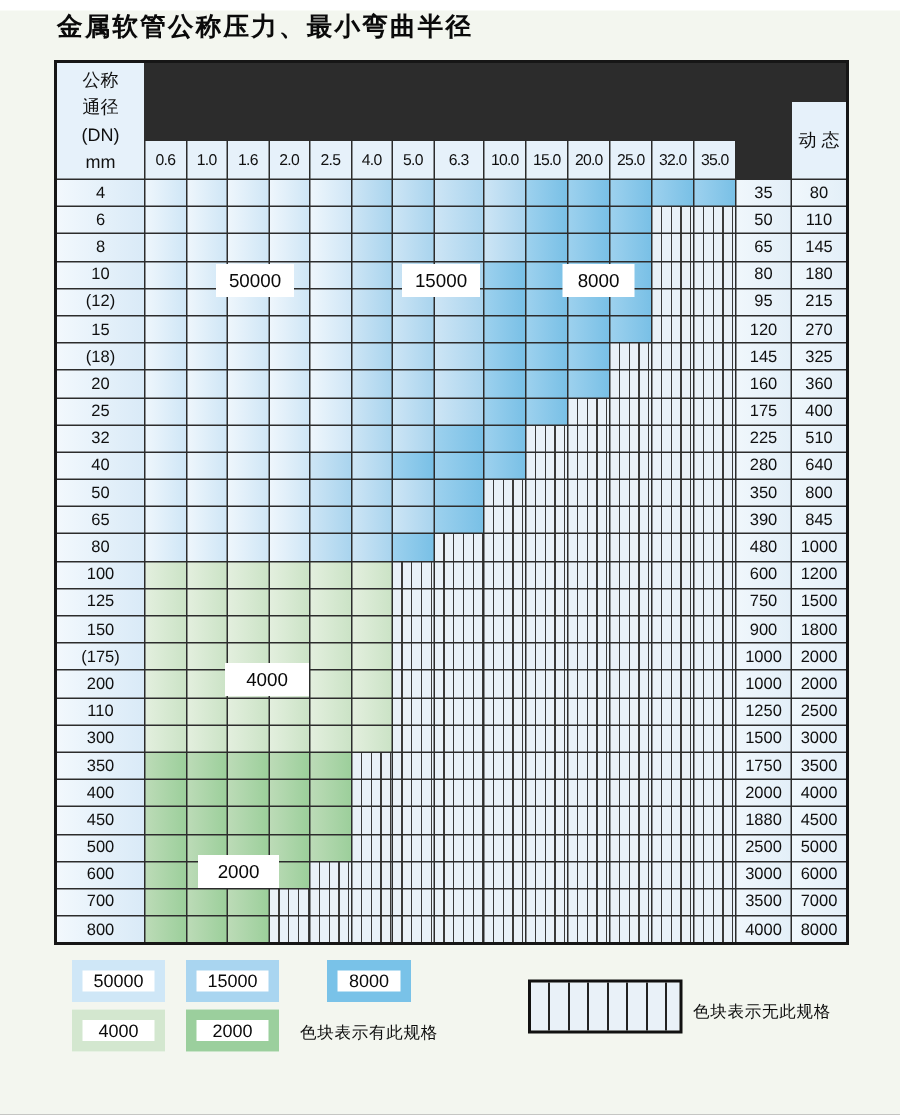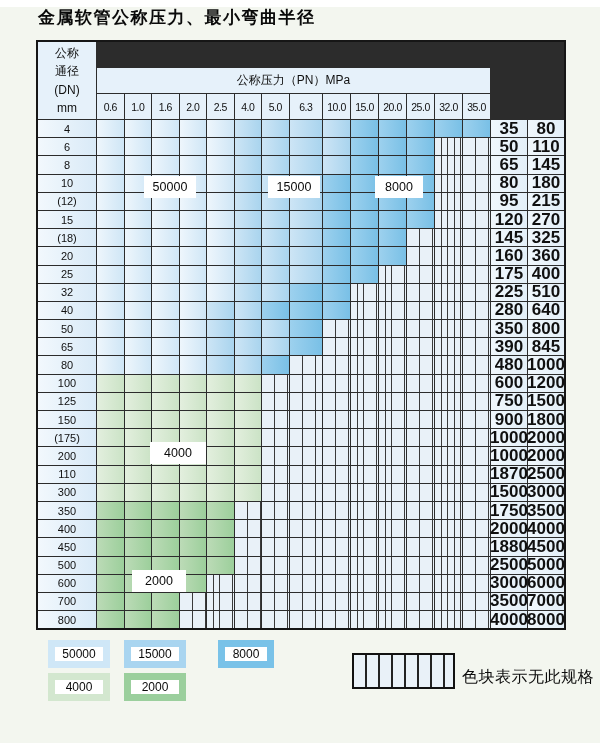--- a/index.html
+++ b/index.html
@@ -18,57 +18,57 @@
   .h-dn{grid-column:1;grid-row:1/4;flex-direction:column;line-height:18.5px;font-size:12px;}
   .h-cycles{grid-column:2/16;grid-row:1;}
   .h-radius{grid-column:16/18;grid-row:1;font-size:11.5px;letter-spacing:-0.5px;}
   .h-pn{grid-column:2/16;grid-row:2;}
   .h-static{grid-column:16;grid-row:2/4;}
   .h-dynamic{grid-column:17;grid-row:2/4;}
   .tick{font-size:10.5px;letter-spacing:-0.5px;}
   .rlabel{background:linear-gradient(90deg,#f2f8fd,#d9eaf7);display:flex;align-items:center;
           justify-content:center;font-size:11px;color:#101010;}
   .vcell{background:linear-gradient(90deg,#f0f7fc,#e3eff8);display:flex;align-items:center;
-         justify-content:center;font-size:17px;color:#101010;font-weight:bold;}
+         justify-content:center;font-size:11px;color:#101010;}
   .c-l{background:linear-gradient(90deg,#eef6fc,#cfe6f6);}
   .c-m{background:linear-gradient(90deg,#cde5f5,#a9d4ee);}
   .c-d{background:linear-gradient(90deg,#9dd1ee,#79c0e6);}
   .c-g4{background:linear-gradient(90deg,#e3efde,#cbe3c6);}
   .c-g2{background:linear-gradient(90deg,#bcdbb7,#9ccf9b);}
   .c-x{background:repeating-linear-gradient(90deg,#e9f1f8 0px,#e9f1f8 5.6px,#3a3a3a 5.6px,#3a3a3a 6.5px);}
   .band{position:absolute;background:#ffffff;height:22px;display:flex;align-items:center;
         justify-content:center;font-size:12.5px;color:#0a0a0a;}
   .sw{position:absolute;width:62px;height:28px;box-sizing:border-box;background:#ffffff;
       display:flex;align-items:center;justify-content:center;font-size:12px;color:#0a0a0a;}
   .sw-b1{border:7px solid #cfe7f7;}
   .sw-b2{border:7px solid #a9d5f0;}
   .sw-b3{border:7px solid #79c2e8;width:56px;}
   .sw-g1{border:7px solid #d3e7cf;}
   .sw-g2{border:7px solid #9bcf9d;}
-  .legend-text{position:absolute;font-size:16px;color:#0d0d0d;letter-spacing:0.5px;}
+  .legend-text{position:absolute;font-size:11px;color:#0d0d0d;letter-spacing:0.5px;}
   .nospec-box{position:absolute;left:352px;top:653px;width:103px;height:36px;box-sizing:border-box;
               border:2px solid #111111;
               background:repeating-linear-gradient(90deg,#e9f1f8 0px,#e9f1f8 11.5px,#222222 11.5px,#222222 13px);}
 </style>
 </head>
 <body>
 
 <div class="page">
   <div class="topband"></div>
   <div class="title">金属软管公称压力、最小弯曲半径</div>
 
   <div class="tablewrap">
     <div class="grid">
       <div class="hcell h-dn">
         <span>公称</span>
         <span>通径</span>
         <span>(DN)</span>
         <span>mm</span>
       </div>
-      <div class="hcell h-pn">公称压力（PN）MPa</div>
+      <div class="hcell h-dynamic">动 态</div>
     <div class="hcell tick" style="grid-area: 3 / 2;">0.6</div>
         <div class="hcell tick" style="grid-area: 3 / 3;">1.0</div>
         <div class="hcell tick" style="grid-area: 3 / 4;">1.6</div>
         <div class="hcell tick" style="grid-area: 3 / 5;">2.0</div>
         <div class="hcell tick" style="grid-area: 3 / 6;">2.5</div>
         <div class="hcell tick" style="grid-area: 3 / 7;">4.0</div>
         <div class="hcell tick" style="grid-area: 3 / 8;">5.0</div>
         <div class="hcell tick" style="grid-area: 3 / 9;">6.3</div>
         <div class="hcell tick" style="grid-area: 3 / 10;">10.0</div>
         <div class="hcell tick" style="grid-area: 3 / 11;">15.0</div>
@@ -407,21 +407,21 @@
         <div class="cell c-g4" style="grid-area: 23 / 6;"></div>
         <div class="cell c-g4" style="grid-area: 23 / 7;"></div>
         <div class="cell c-x" style="grid-area: 23 / 8;"></div>
         <div class="cell c-x" style="grid-area: 23 / 9;"></div>
         <div class="cell c-x" style="grid-area: 23 / 10;"></div>
         <div class="cell c-x" style="grid-area: 23 / 11;"></div>
         <div class="cell c-x" style="grid-area: 23 / 12;"></div>
         <div class="cell c-x" style="grid-area: 23 / 13;"></div>
         <div class="cell c-x" style="grid-area: 23 / 14;"></div>
         <div class="cell c-x" style="grid-area: 23 / 15;"></div>
-        <div class="vcell" style="grid-area: 23 / 16;">1870</div>
+        <div class="vcell" style="grid-area: 23 / 16;">1250</div>
         <div class="vcell" style="grid-area: 23 / 17;">2500</div>
         <div class="rlabel" style="grid-area: 24 / 1;">300</div>
         <div class="cell c-g4" style="grid-area: 24 / 2;"></div>
         <div class="cell c-g4" style="grid-area: 24 / 3;"></div>
         <div class="cell c-g4" style="grid-area: 24 / 4;"></div>
         <div class="cell c-g4" style="grid-area: 24 / 5;"></div>
         <div class="cell c-g4" style="grid-area: 24 / 6;"></div>
         <div class="cell c-g4" style="grid-area: 24 / 7;"></div>
         <div class="cell c-x" style="grid-area: 24 / 8;"></div>
         <div class="cell c-x" style="grid-area: 24 / 9;"></div>
@@ -569,15 +569,16 @@
   </div>
   <div class="sw sw-b3" style="left:218px;top:640px;">
     <span>8000</span>
   </div>
   <div class="sw sw-g1" style="left:48px;top:673px;">
     <span>4000</span>
   </div>
   <div class="sw sw-g2" style="left:124px;top:673px;">
     <span>2000</span>
   </div>
+  <div class="legend-text" style="left:200px;top:681px;">色块表示有此规格</div>
   <div class="nospec-box"></div>
   <div class="legend-text" style="left:462px;top:667px;">色块表示无此规格</div>
 </div>
 
 </body></html>

